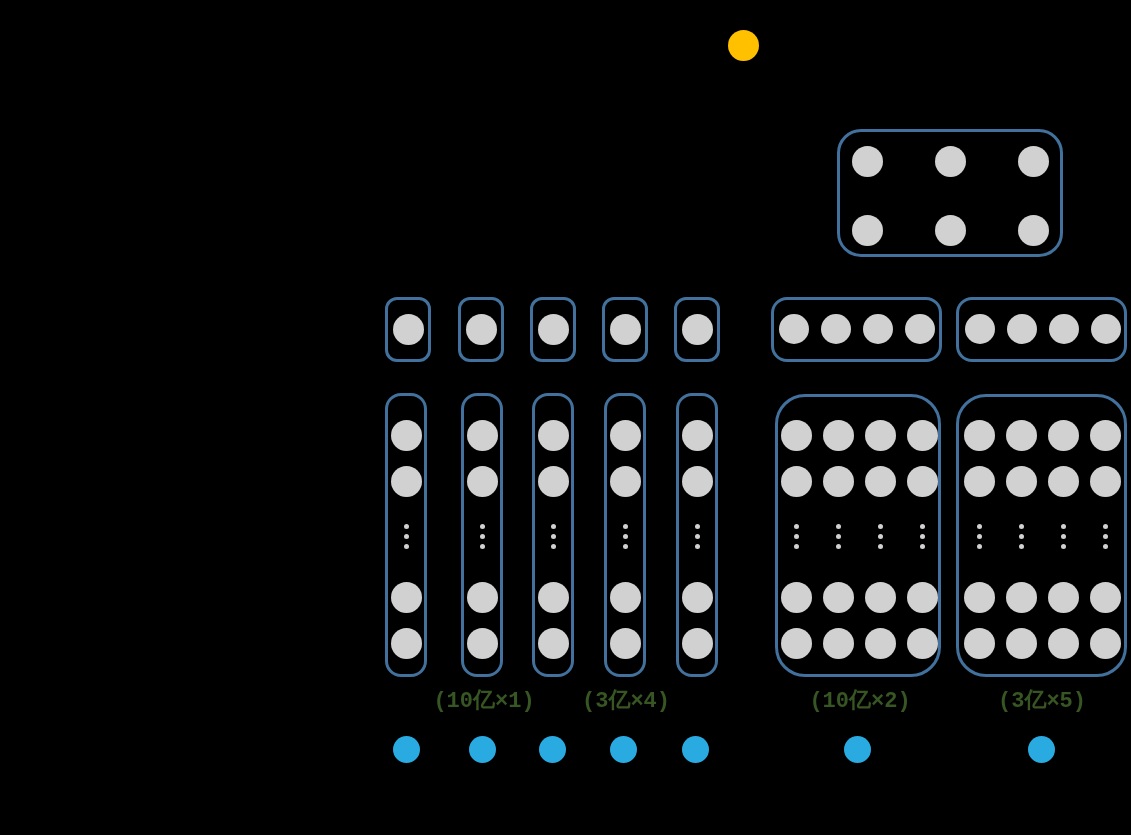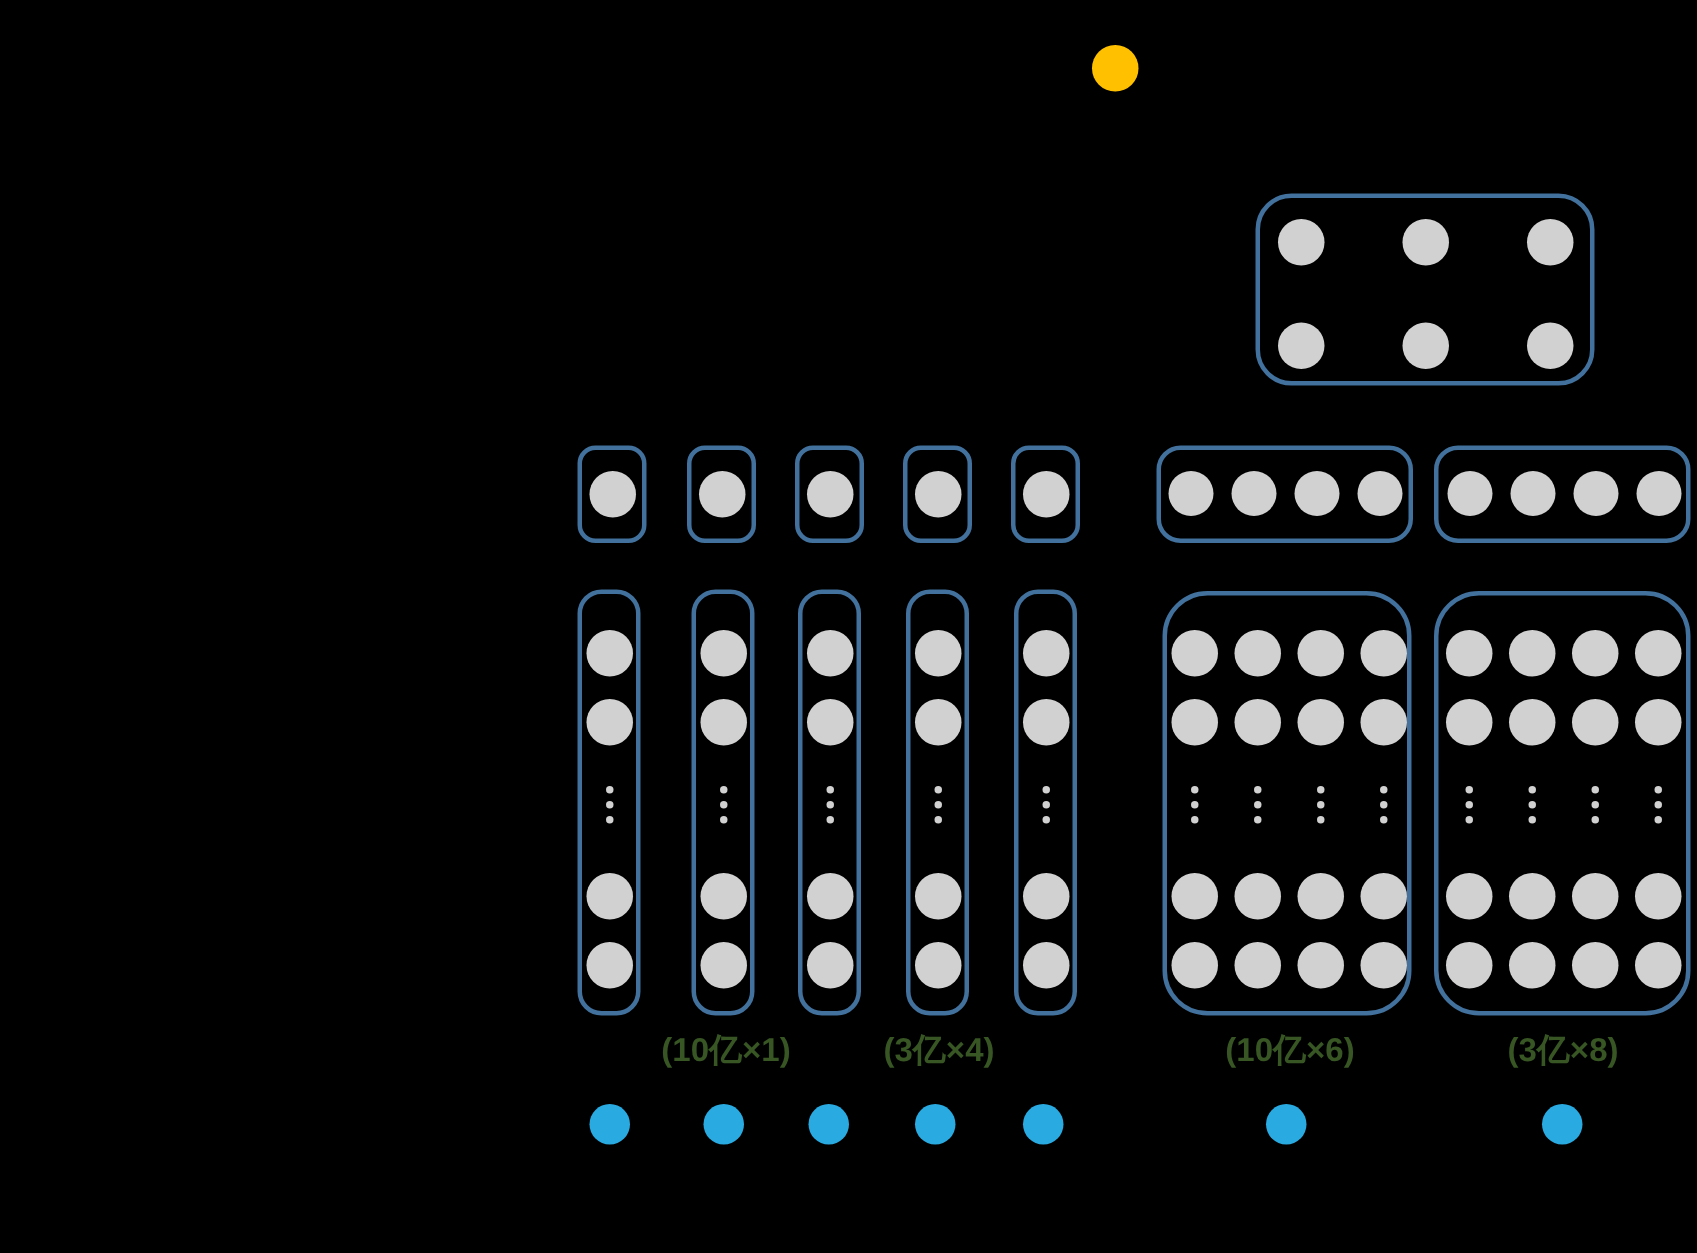--- a/index.html
+++ b/index.html
@@ -1,18 +1,18 @@
 <!DOCTYPE html>
 <html><head>
 <meta charset="utf-8">
 <style>
   html,body{margin:0;padding:0;background:#000;}
   #canvas{
     position:relative;width:1131px;height:835px;background:#000;overflow:hidden;
-    font-family:Liberation Sans, sans-serif;
+    font-family:Liberation Mono, monospace;
   }
   .box{position:absolute;box-sizing:border-box;background:transparent;}
   .dot{position:absolute;border-radius:50%;}
   .lbl{
     position:absolute;font-weight:bold;font-size:22px;white-space:nowrap;
     transform:translate(-50%,-50%);
   }
 </style>
 </head>
 <body>
@@ -139,22 +139,22 @@
     <div class="dot" style="left: 1060.5px; top: 543.5px; width: 5px; height: 5px; background: rgb(209, 209, 209);"></div>
     <div class="dot" style="left: 1089.5px; top: 419.5px; width: 31px; height: 31px; background: rgb(209, 209, 209);"></div>
     <div class="dot" style="left: 1089.5px; top: 465.5px; width: 31px; height: 31px; background: rgb(209, 209, 209);"></div>
     <div class="dot" style="left: 1089.5px; top: 581.5px; width: 31px; height: 31px; background: rgb(209, 209, 209);"></div>
     <div class="dot" style="left: 1089.5px; top: 627.5px; width: 31px; height: 31px; background: rgb(209, 209, 209);"></div>
     <div class="dot" style="left: 1102.5px; top: 523.5px; width: 5px; height: 5px; background: rgb(209, 209, 209);"></div>
     <div class="dot" style="left: 1102.5px; top: 533.5px; width: 5px; height: 5px; background: rgb(209, 209, 209);"></div>
     <div class="dot" style="left: 1102.5px; top: 543.5px; width: 5px; height: 5px; background: rgb(209, 209, 209);"></div>
     <div class="lbl" style="left: 484px; top: 700px; color: rgb(55, 86, 35);">(10亿×1)</div>
     <div class="lbl" style="left: 626px; top: 700px; color: rgb(55, 86, 35);">(3亿×4)</div>
-    <div class="lbl" style="left: 860px; top: 700px; color: rgb(55, 86, 35);">(10亿×6)</div>
-    <div class="lbl" style="left: 1042px; top: 700px; color: rgb(55, 86, 35);">(3亿×8)</div>
+    <div class="lbl" style="left: 860px; top: 700px; color: rgb(55, 86, 35);">(10亿×2)</div>
+    <div class="lbl" style="left: 1042px; top: 700px; color: rgb(55, 86, 35);">(3亿×5)</div>
     <div class="dot" style="left: 392.5px; top: 735.5px; width: 27px; height: 27px; background: rgb(41, 171, 226);"></div>
     <div class="dot" style="left: 468.5px; top: 735.5px; width: 27px; height: 27px; background: rgb(41, 171, 226);"></div>
     <div class="dot" style="left: 538.5px; top: 735.5px; width: 27px; height: 27px; background: rgb(41, 171, 226);"></div>
     <div class="dot" style="left: 609.5px; top: 735.5px; width: 27px; height: 27px; background: rgb(41, 171, 226);"></div>
     <div class="dot" style="left: 681.5px; top: 735.5px; width: 27px; height: 27px; background: rgb(41, 171, 226);"></div>
     <div class="dot" style="left: 843.5px; top: 735.5px; width: 27px; height: 27px; background: rgb(41, 171, 226);"></div>
     <div class="dot" style="left: 1027.5px; top: 735.5px; width: 27px; height: 27px; background: rgb(41, 171, 226);"></div>
   </div>
 
 </body></html>

